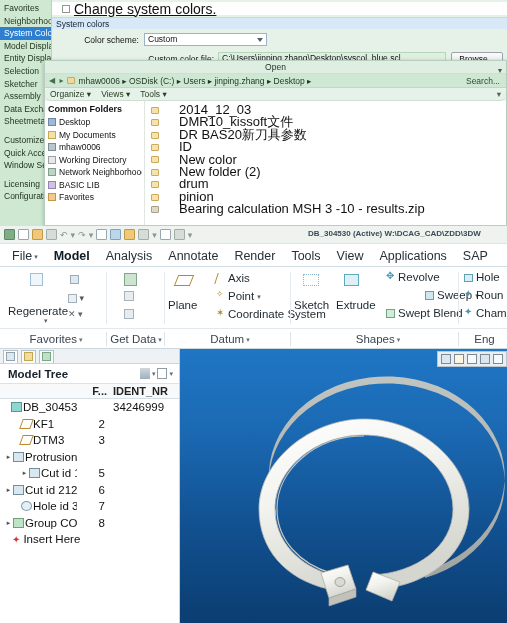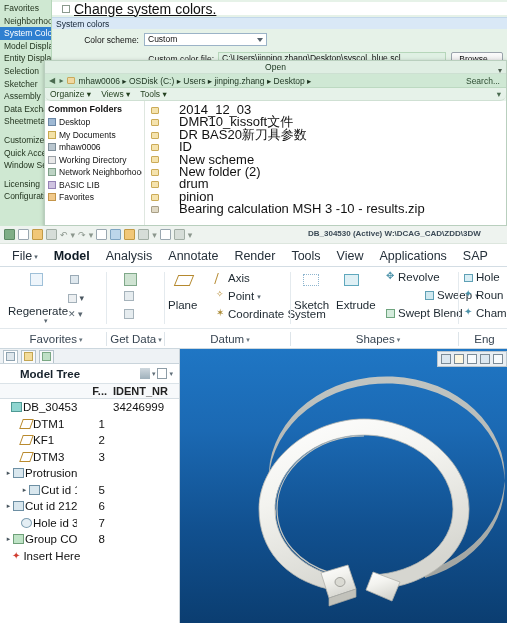--- a/index.html
+++ b/index.html
@@ -216,21 +216,21 @@
     background: #f7f9fa; display: flex; align-items: center; justify-content: center;
   }
   .ttab.active { background: #ffffff; }
   .tt-ic { width: 9px; height: 9px; display: inline-block; }
   .tt-ic.tree { background: #dfe7ec; border: 1px solid #8fa3b1; }
   .tt-ic.layer { background: #f3dc9a; border: 1px solid #c2a552; }
   .tt-ic.fold { background: #bfe0c6; border: 1px solid #7aa884; }
 
   .tree-hdr {
     height: 20px; display: flex; align-items: center;
-    padding: 0 4px 0 20px; border-bottom: 1px solid #dbe3e8;
+    padding: 0 4px 0 8px; border-bottom: 1px solid #dbe3e8;
   }
   .tree-hdr .title { font-size: 11.5px; font-weight: bold; color: #16212b; }
   .tree-hdr .spacer { flex: 1; }
   .hic { width: 10px; height: 11px; display: inline-block; }
   .hic.filter { background: linear-gradient(#cfd8de,#9fb0bb); }
   .hic.set { background: #ffffff; border: 1px solid #8d9ca6; }
   .tree-hdr .dot { font-size: 7px; color: #5f6d77; margin: 0 2px; }
 
   .tree-cols {
     height: 15px; background: #f7f9fb; border-bottom: 1px solid #d6dee4;
@@ -388,21 +388,21 @@
       <div class="file-row">
         <span class="fic"></span>
         <span>DR BAS20新刀具参数</span>
       </div>
       <div class="file-row">
         <span class="fic"></span>
         <span>ID</span>
       </div>
       <div class="file-row">
         <span class="fic"></span>
-        <span>New scheme</span>
+        <span>New color</span>
       </div>
       <div class="file-row">
         <span class="fic"></span>
         <span>New folder (2)</span>
       </div>
       <div class="file-row">
         <span class="fic"></span>
         <span>drum</span>
       </div>
       <div class="file-row">
@@ -608,27 +608,20 @@
         <div class="tnode">
           <span class="exp"></span>
           <span class="nic part"></span>
           <span class="nm">DB_304530.PRT</span>
           <span class="ix"></span>
           <span class="id">34246999</span>
         </div>
         <div class="tnode" style="padding-left:12px;">
           <span class="exp"></span>
           <span class="nic dtm"></span>
-          <span class="nm">DTM1</span>
-          <span class="ix">1</span>
-          <span class="id"></span>
-        </div>
-        <div class="tnode" style="padding-left:12px;">
-          <span class="exp"></span>
-          <span class="nic dtm"></span>
           <span class="nm">KF1</span>
           <span class="ix">2</span>
           <span class="id"></span>
         </div>
         <div class="tnode" style="padding-left:12px;">
           <span class="exp"></span>
           <span class="nic dtm"></span>
           <span class="nm">DTM3</span>
           <span class="ix">3</span>
           <span class="id"></span>

